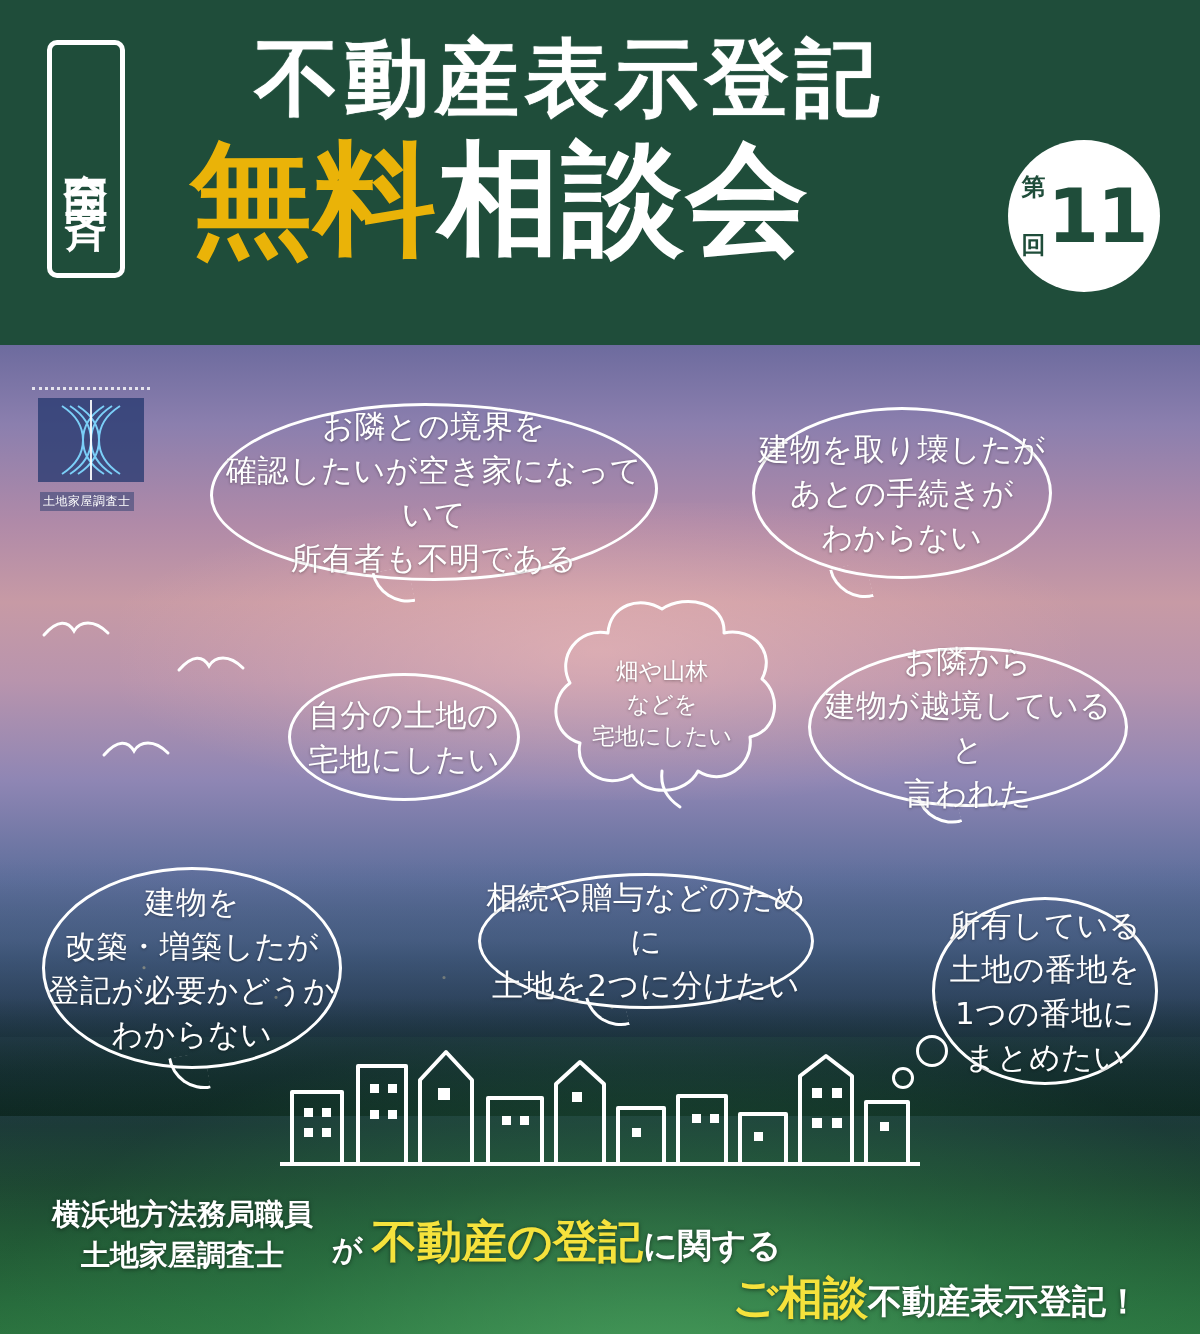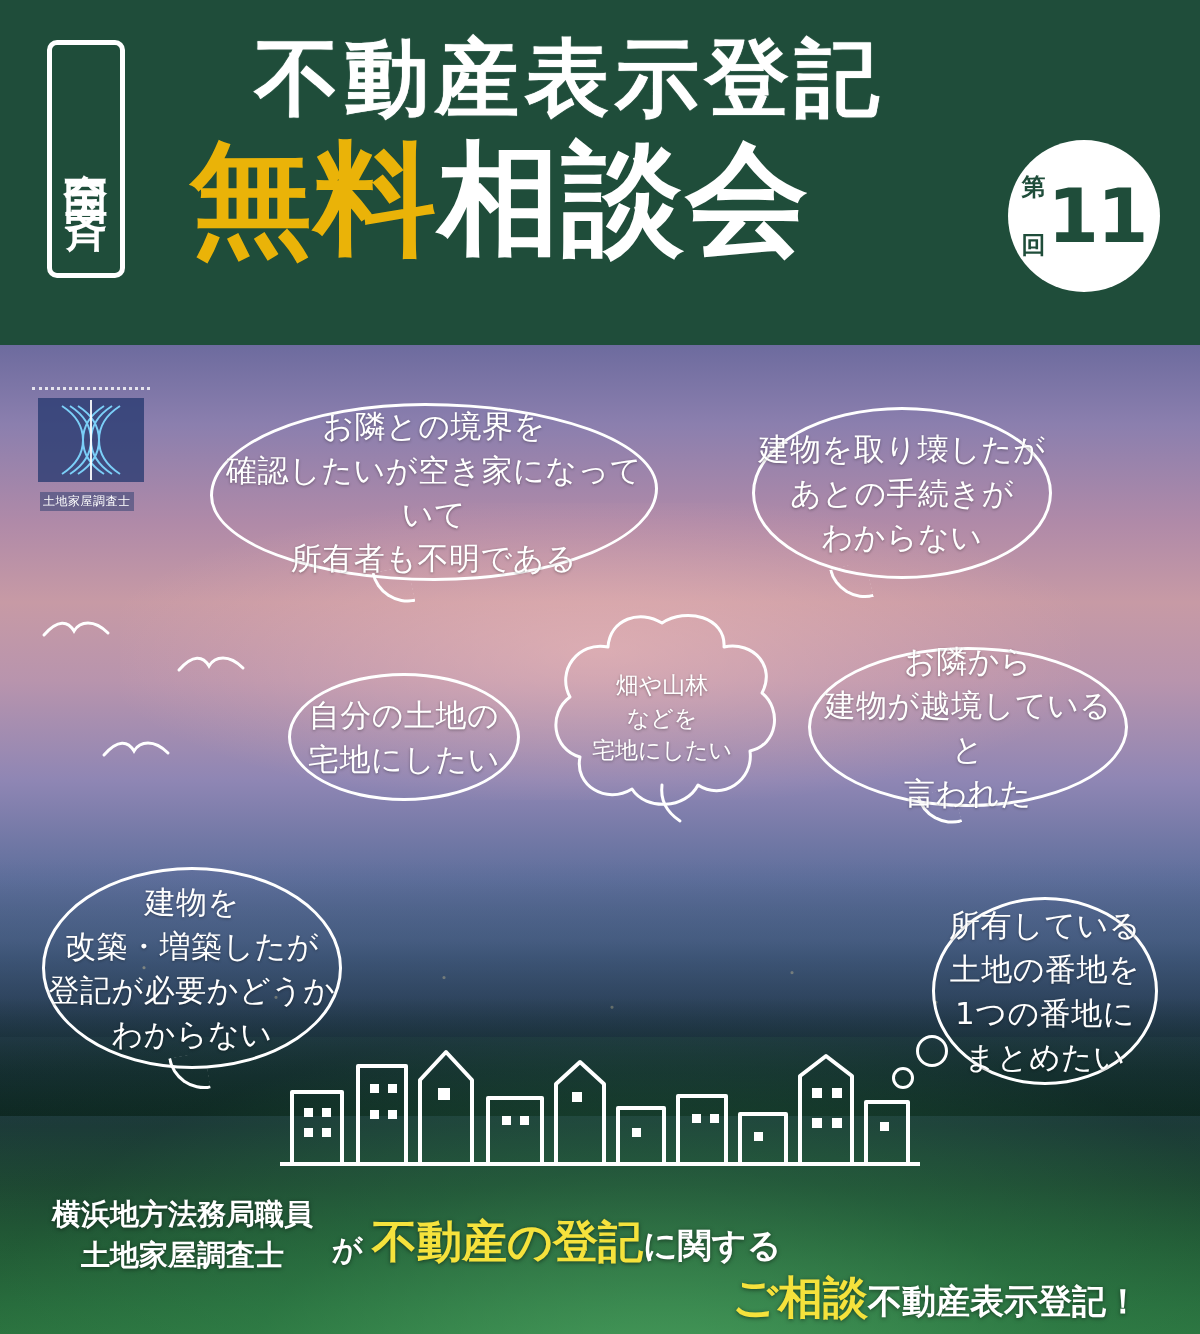--- a/index.html
+++ b/index.html
@@ -432,21 +432,21 @@
 あとの手続きが
 わからない</div>
     <div class="tail" style="left:78px; bottom:-26px; transform:rotate(-14deg);"></div>
   </div>
 
   <div class="bubble bubble-oval" style="left:288px; top:328px; width:232px; height:128px;">
     <div class="txt">自分の土地の
 宅地にしたい</div>
   </div>
 
-  <div class="cloud-bubble" style="left:540px; top:264px;">
+  <div class="cloud-bubble" style="left:540px; top:250px;">
     <svg width="244" height="218" viewBox="0 0 244 218">
       <path d="M122 14
                C146 -2 186 8 184 38
                C214 32 236 58 222 84
                C242 100 238 136 210 142
                C214 172 182 192 158 176
                C146 200 106 202 92 180
                C66 196 34 176 40 148
                C12 140 8 104 30 88
                C16 62 38 32 68 38
@@ -466,20 +466,25 @@
   </div>
 
   <div class="bubble bubble-oval" style="left:42px; top:522px; width:300px; height:202px;">
     <div class="txt">建物を
 改築・増築したが
 登記が必要かどうか
 わからない</div>
     <div class="tail" style="left:126px; bottom:-26px; transform:rotate(-10deg);"></div>
   </div>
 
+  <div class="bubble bubble-oval" style="left:478px; top:528px; width:336px; height:136px;">
+    <div class="txt">相続や贈与などのために
+土地を2つに分けたい</div>
+    <div class="tail" style="left:108px; bottom:-24px; transform:rotate(-14deg);"></div>
+  </div>
 
   <div class="bubble bubble-oval" style="left:932px; top:552px; width:226px; height:188px;">
     <div class="txt">所有している
 土地の番地を
 1つの番地に
 まとめたい</div>
   </div>
   <div class="dot" style="left:916px; top:690px; width:26px; height:26px;"></div>
   <div class="dot" style="left:892px; top:722px; width:16px; height:16px;"></div>
 

